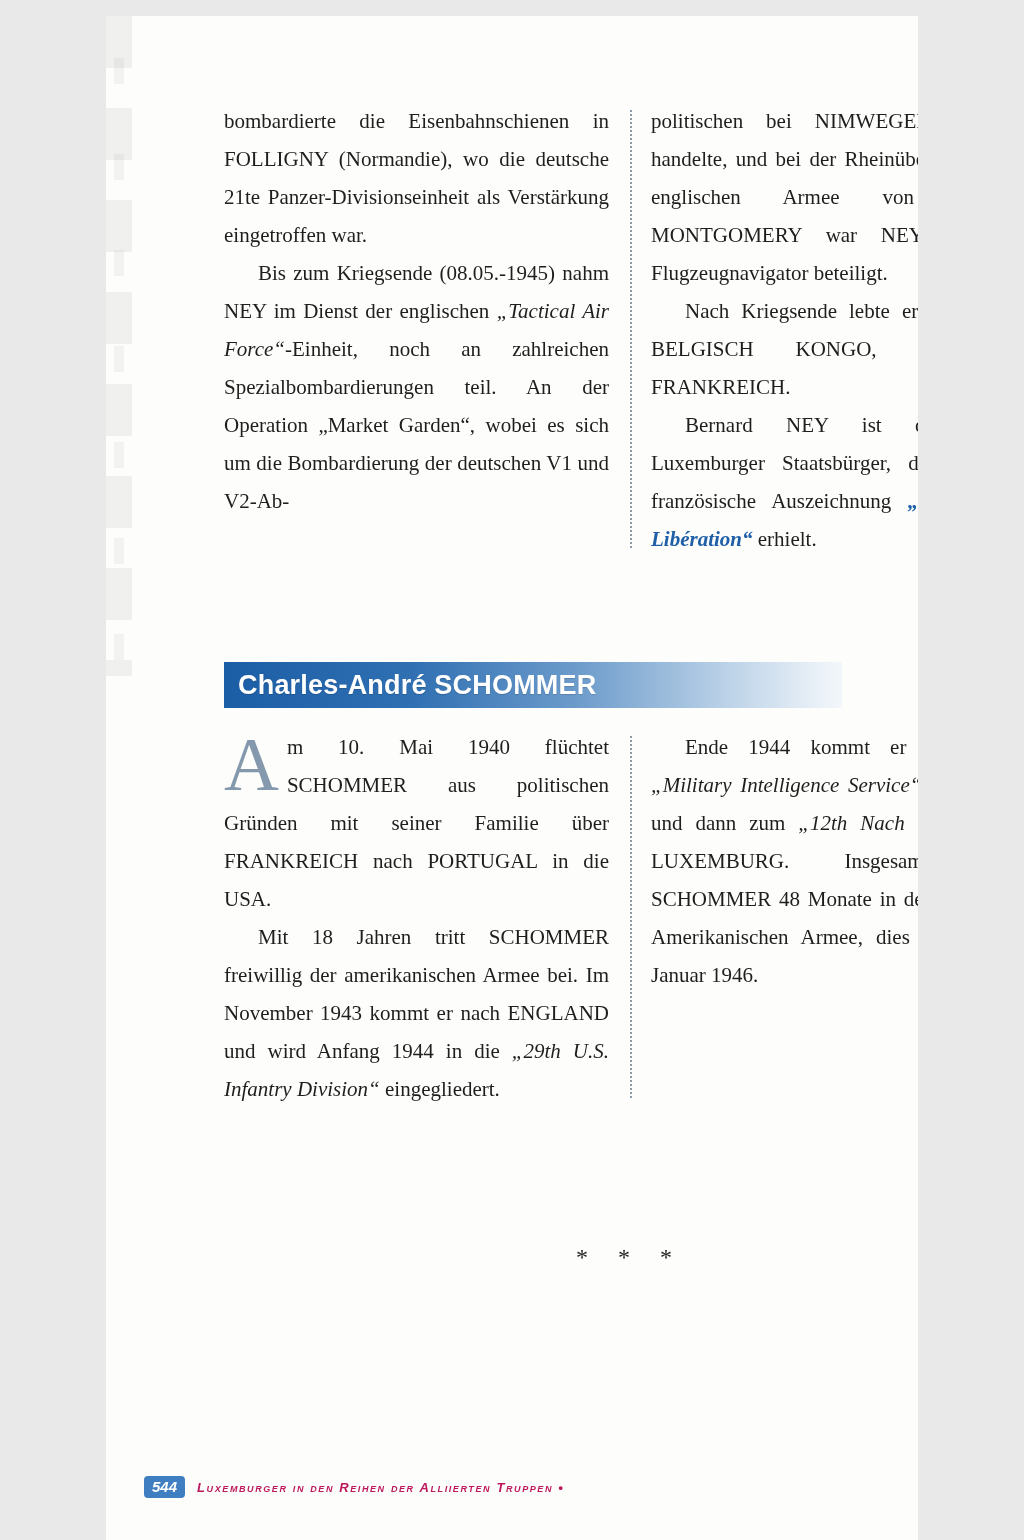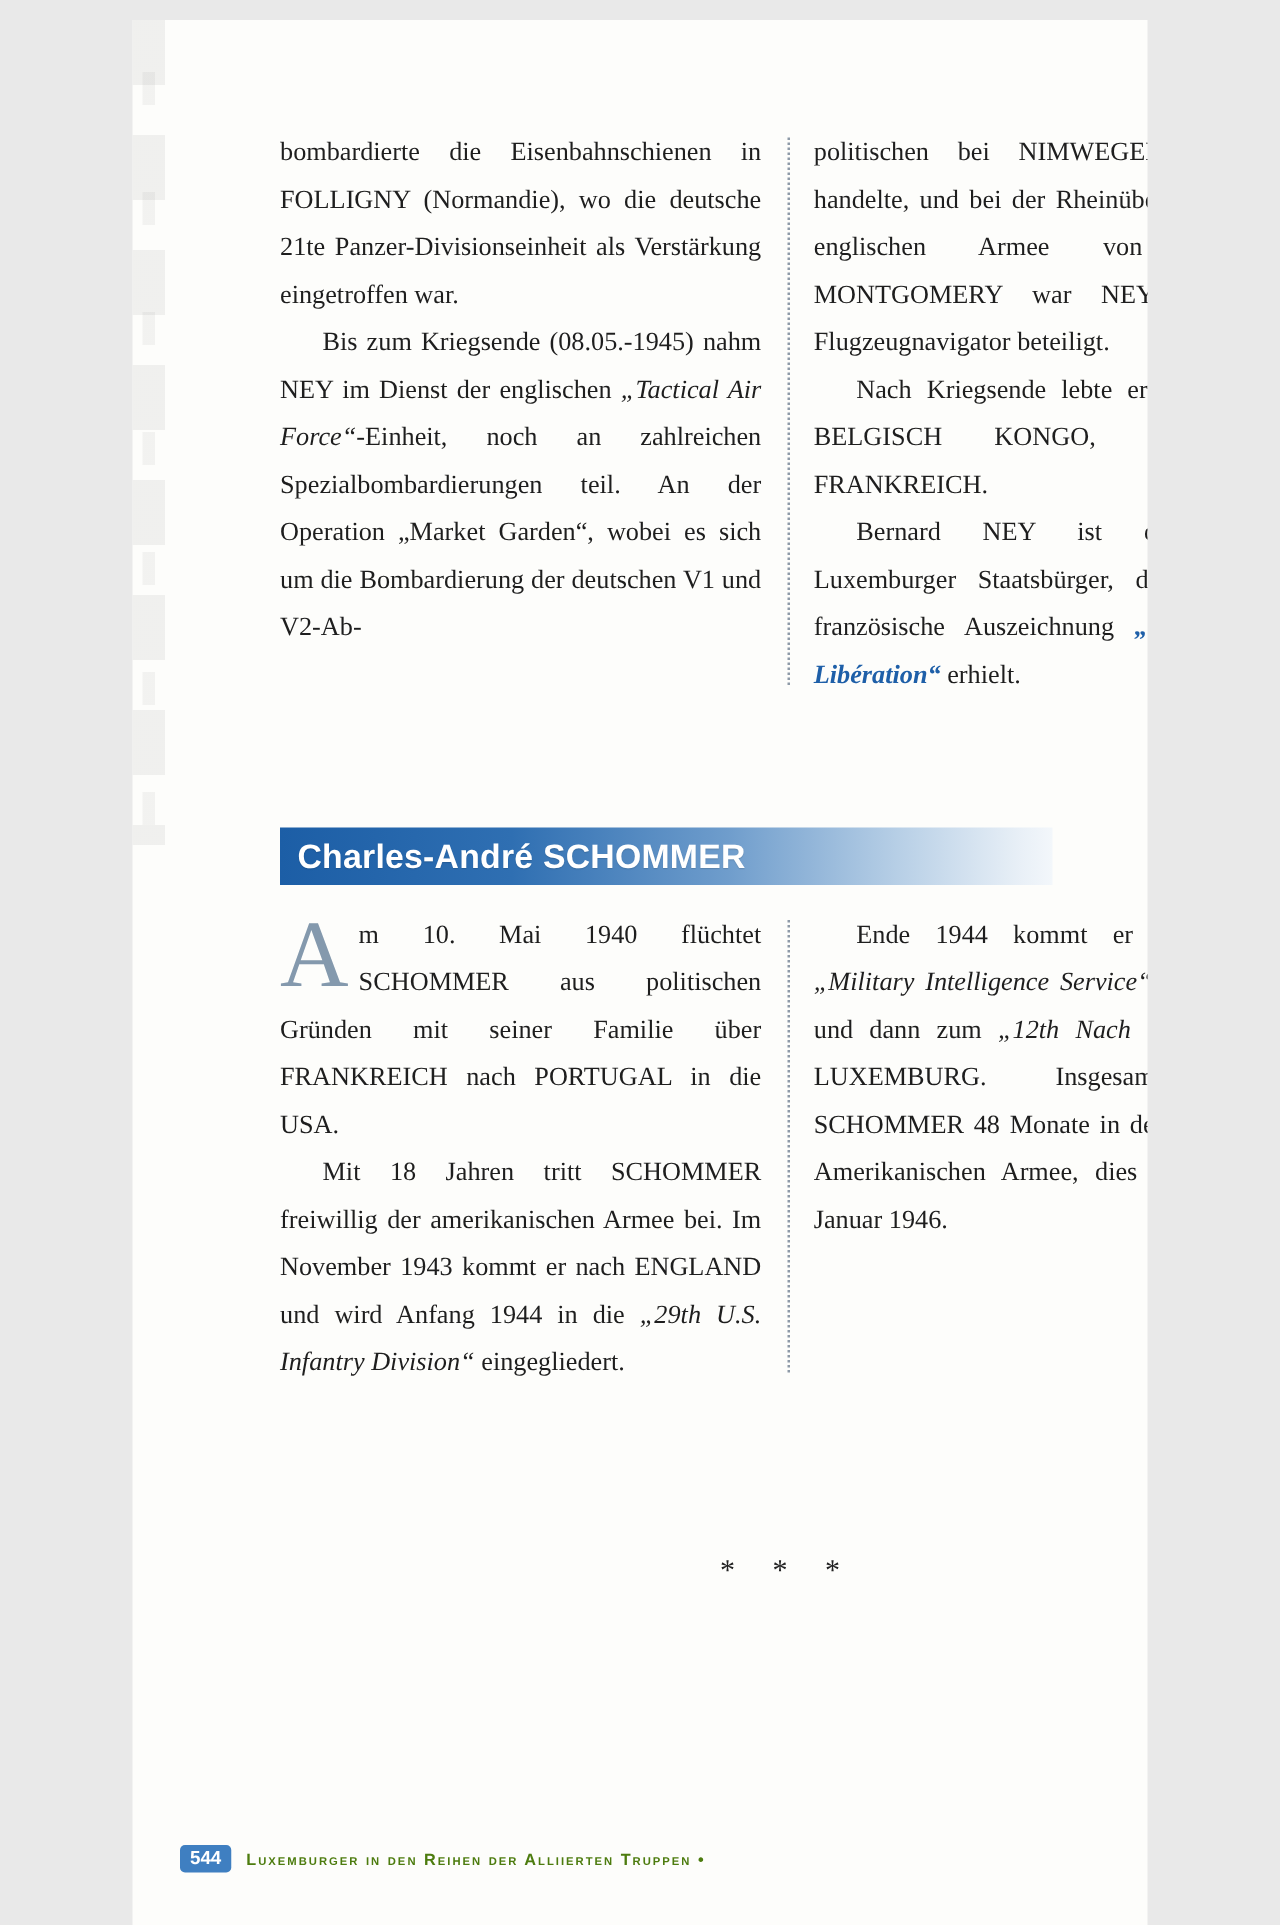--- a/index.html
+++ b/index.html
@@ -80,37 +80,37 @@
 
   .separator {
     position:absolute; left:118px; top:1228px; width:812px;
     text-align:center;
     font-size:24px; letter-spacing:12px;
     color:#222;
   }
 
   .footer {
     position:absolute; left:38px; top:1460px;
-    display:flex; align-items:center; gap:12px;
+    display:flex; align-items:center; gap:12px;font-style:italic;
   }
   .page-badge {
     background:#3f7fc1; color:#ffffff;
     font-family:"Liberation Sans", sans-serif;
     font-weight:bold; font-size:15px;
     padding:3px 8px 4px 8px;
     border-radius:4px;
     line-height:1;
   }
   .footer-caption {
     font-family:"Liberation Sans", sans-serif;
     font-variant:small-caps;
     font-weight:bold;
     font-size:13px;
     letter-spacing:1.6px;
-    color:#4d7c0f;
+    color:#be185d;
   }
 </style>
 </head>
 <body>
 
 <div class="page">
 
   <div class="edge-deco"></div>
   <div class="edge-deco2"></div>
 

